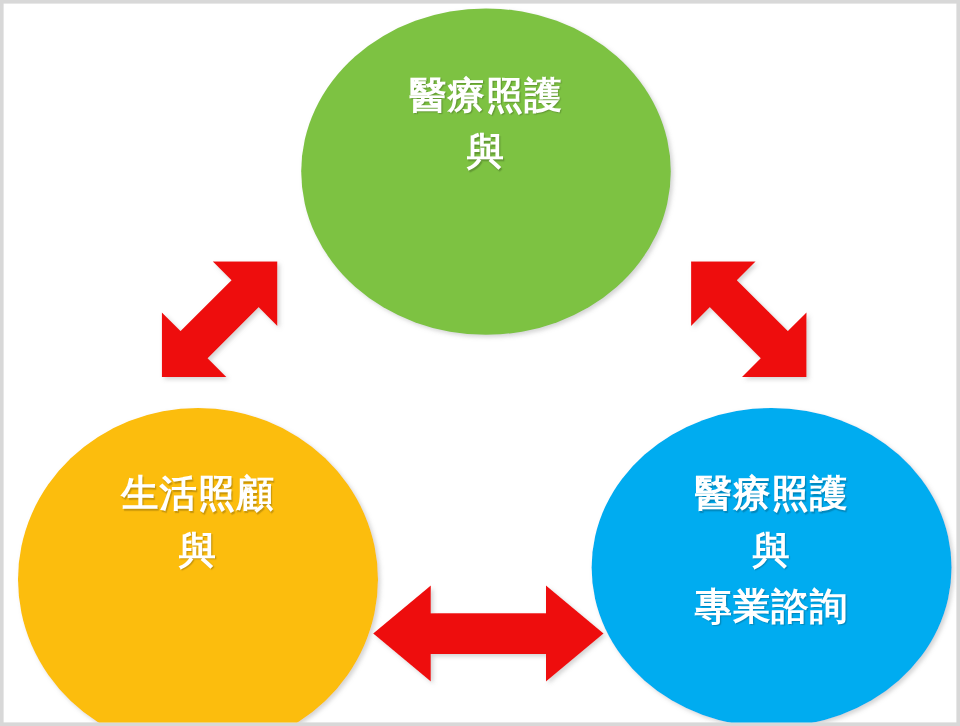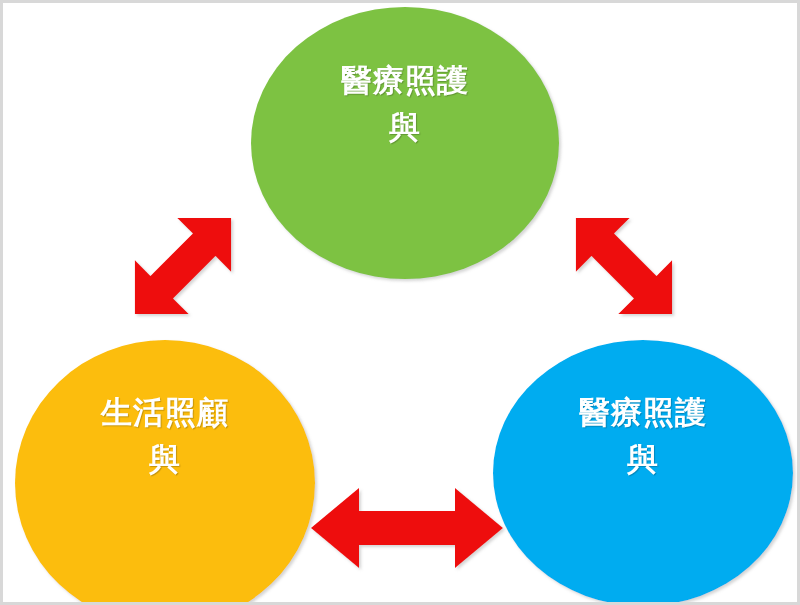--- a/index.html
+++ b/index.html
@@ -96,15 +96,16 @@
   </div>
 
   <div class="node-label" id="label-living" style="color: rgb(255, 255, 255);">
     <span class="ln">生活照顧</span>
     <span class="ln">與</span>
   </div>
 
   <div class="node-label" id="label-leisure" style="color: rgb(255, 255, 255);">
     <span class="ln">醫療照護</span>
     <span class="ln">與</span>
+    <span class="ln">專業諮詢</span>
   </div>
 
 </div>
 
 </body></html>

